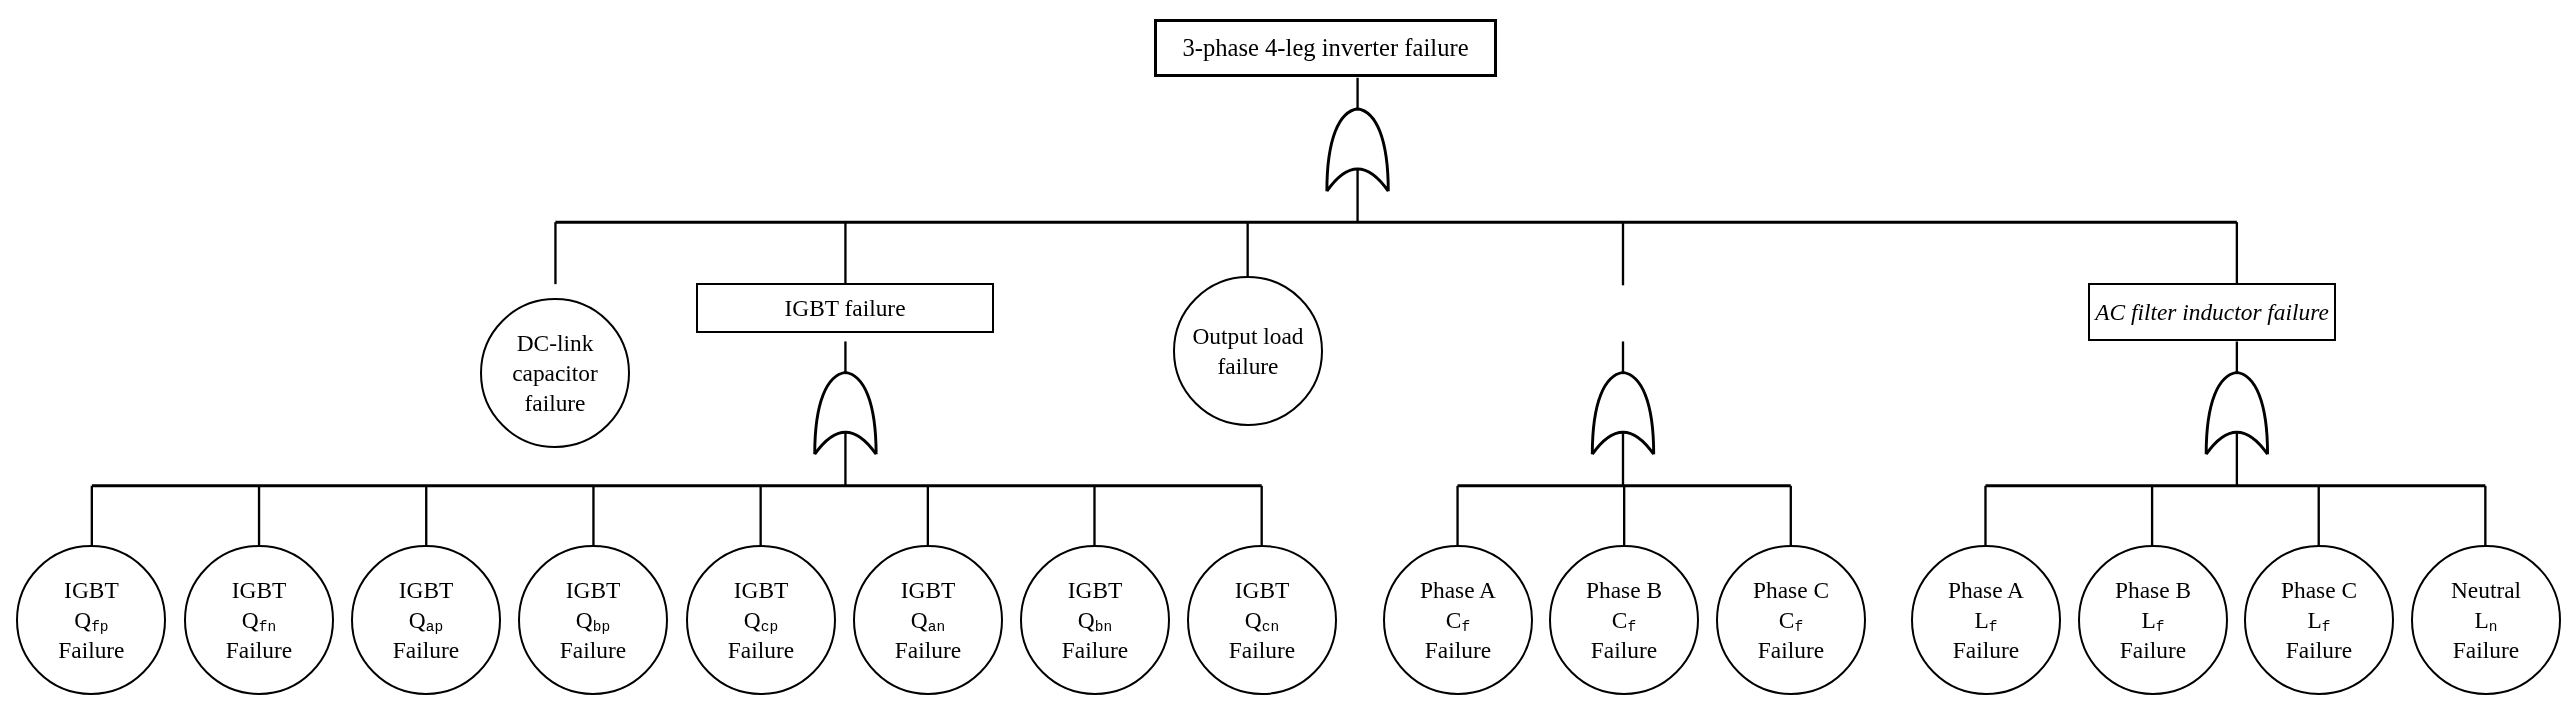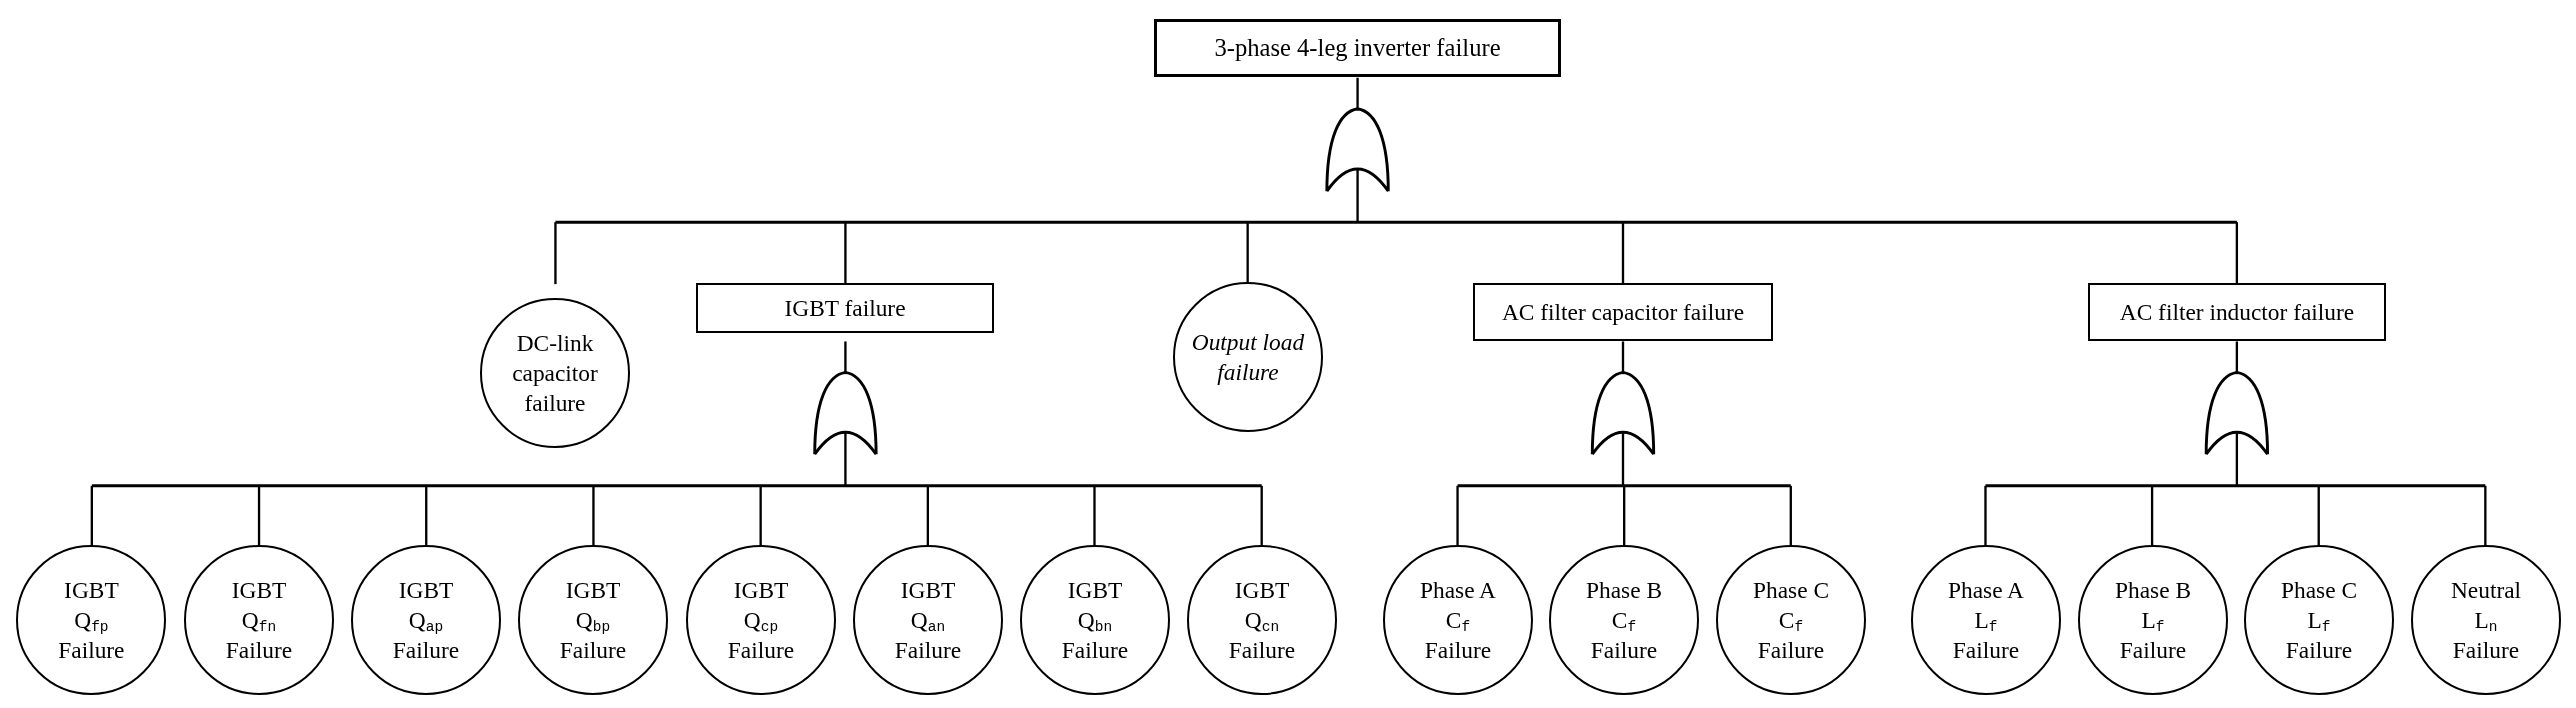--- a/index.html
+++ b/index.html
@@ -97,49 +97,44 @@
       <line x1="3825" y1="584" x2="3825" y2="640" stroke="#000000" stroke-width="4"></line>
       <path d="M 3772.5 777 C 3772.5 687.4 3793.5 641.9 3825 637 C 3856.5 641.9 3877.5 687.4 3877.5 777 M 3772.5 777 Q 3825 701.4 3877.5 777" fill="none" stroke="#000000" stroke-width="5"></path>
       <line x1="3825" y1="739.2" x2="3825" y2="831" stroke="#000000" stroke-width="4"></line>
       <line x1="3395" y1="831" x2="4250" y2="831" stroke="#000000" stroke-width="5"></line>
       <line x1="3395" y1="831" x2="3395" y2="936" stroke="#000000" stroke-width="4"></line>
       <line x1="3680" y1="831" x2="3680" y2="936" stroke="#000000" stroke-width="4"></line>
       <line x1="3965" y1="831" x2="3965" y2="936" stroke="#000000" stroke-width="4"></line>
       <line x1="4250" y1="831" x2="4250" y2="936" stroke="#000000" stroke-width="4"></line>
     </svg>
 
-<div class="node rect root" style="left: 1154px; top: 19.3px; width: 407px; height: 58px;">
+<div class="node rect root" style="left: 1154px; top: 19.3px; width: 343px; height: 58px;">
       <div class="label">
         <div>3-phase 4-leg inverter failure</div>
       </div>
     </div>
     <div class="node circle" style="left: 480px; top: 298px; width: 150px; height: 150px;">
       <div class="label">
         <div>DC-link</div>
         <div>capacitor</div>
         <div>failure</div>
       </div>
     </div>
     <div class="node rect" style="left: 696px; top: 283px; width: 298px; height: 50px;">
       <div class="label">
         <div>IGBT failure</div>
       </div>
     </div>
-    <div class="node circle" style="left: 1173px; top: 282px; width: 150px; height: 150px; font-style: italic;">
+    <div class="node circle" style="left: 1173px; top: 276px; width: 150px; height: 150px;">
       <div class="label">
         <div>Output load</div>
         <div>failure</div>
       </div>
     </div>
-    <div class="node rect" style="left: 1473px; top: 283px; width: 300px; height: 58px;">
-      <div class="label">
-        <div>AC filter capacitor failure</div>
-      </div>
-    </div>
-    <div class="node rect" style="left: 2088px; top: 283px; width: 298px; height: 58px;">
+    <div class="node rect" style="left: 2088px; top: 283px; width: 248px; height: 58px; font-style: italic;">
       <div class="label">
         <div>AC filter inductor failure</div>
       </div>
     </div>
     <div class="node circle" style="left: 16.4px; top: 545px; width: 150px; height: 150px;">
       <div class="label">
         <div>IGBT</div>
         <div>Q<sub class="subscript">fp</sub></div>
         <div>Failure</div>
       </div>

